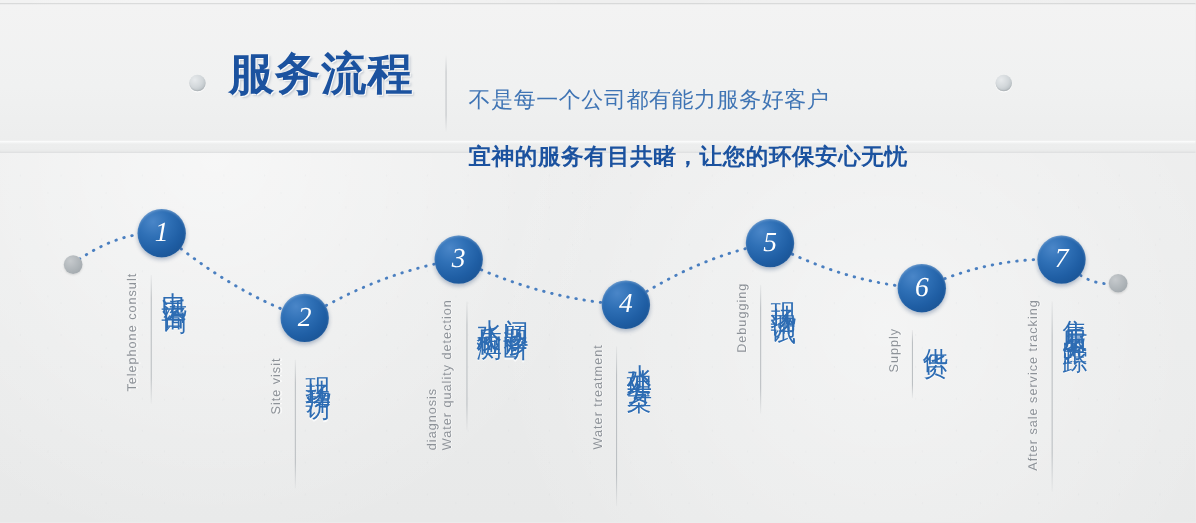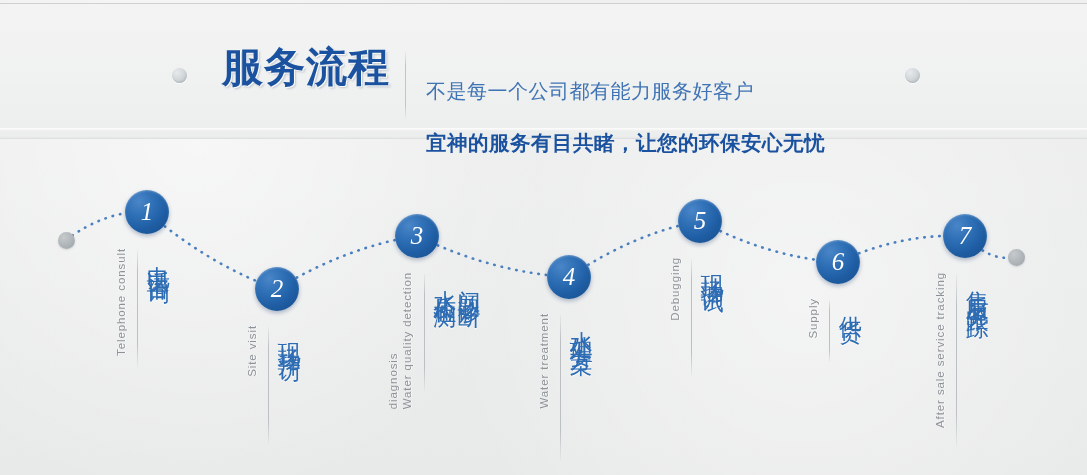--- a/index.html
+++ b/index.html
@@ -65,21 +65,21 @@
     width: 15px; height: 15px;
     border-radius: 50%;
     background: radial-gradient(circle at 34% 30%, #e7eaec 0%, #d2d7da 48%, #b9c0c4 78%, #aeb6ba 100%);
     box-shadow: 0 1px 1px rgba(255,255,255,.85), inset 0 -1px 1px rgba(0,0,0,.08);
   }
   #screw-left  { left: 172px; top: 68px; }
   #screw-right { left: 905px; top: 68px; }
 
   #banner-title {
     position: absolute;
-    left: 222px; top: 47px;
+    left: 208px; top: 47px;
     font-size: 41px;
     font-weight: bold;
     letter-spacing: 1px;
     color: #1b529f;
     text-shadow: 1px 1px 0 rgba(255,255,255,.9), 2px 2px 2px rgba(80,100,130,.28);
     white-space: nowrap;
     line-height: 1;
   }
 
   #banner-divider {

